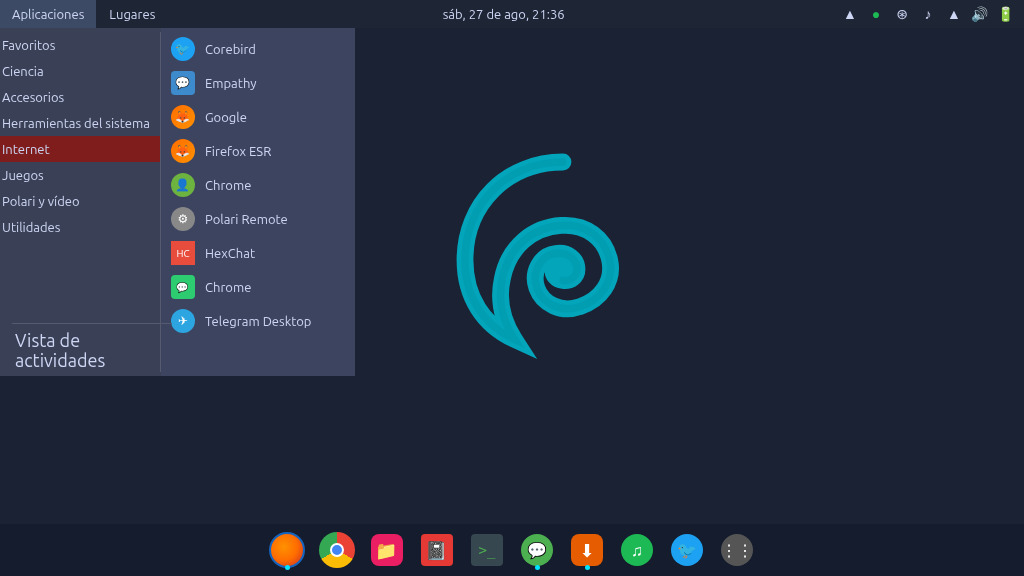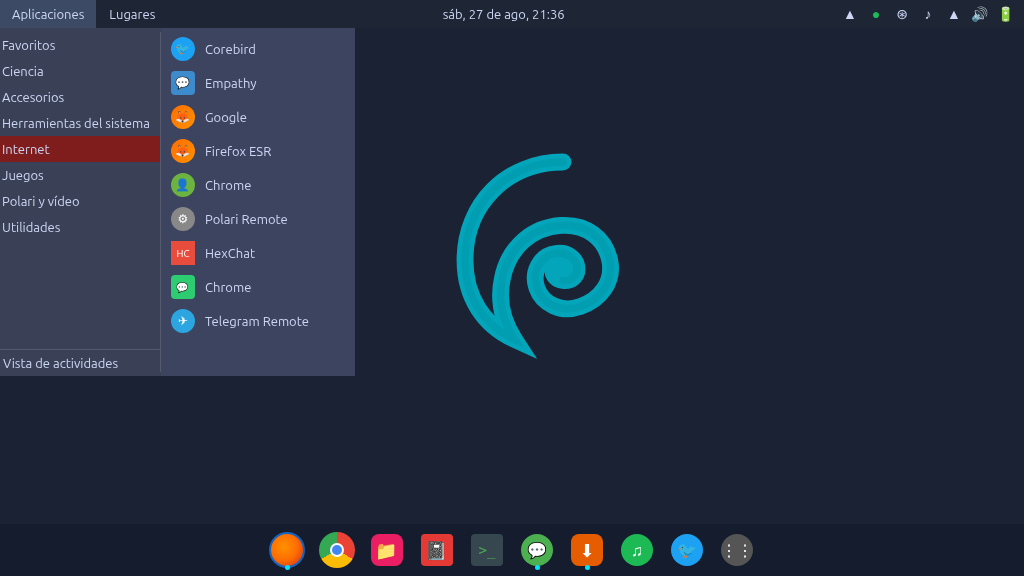--- a/index.html
+++ b/index.html
@@ -154,25 +154,25 @@
     }
     #menu-apps::-webkit-scrollbar-thumb {
       background: #666;
       border-radius: 3px;
     }
 
     
     #menu-bottom {
       position: absolute;
       bottom: 0;
-      left: 0;
+      left: 12px;
       width: 160px;
       padding: 6px 3px;
       color: #cdd6f4;
-      font-size: 13px;
+      font-size: 18px;
       cursor: pointer;
       border-top: 1px solid #555a6e;
     }
 
     
     #debian-swirl {
       position: absolute;
       top: 50%;
       left: 55%;
       transform: translate(-50%, -55%);
@@ -505,21 +505,21 @@
       <span>HexChat</span>
     </div>
 
     <div class="app-item">
       <div class="app-icon polari-icon">💬</div>
       <span>Chrome</span>
     </div>
 
     <div class="app-item">
       <div class="app-icon telegram-icon">✈</div>
-      <span>Telegram Remote</span>
+      <span>Telegram Desktop</span>
     </div>
 
   </div>
 </div>
 
 <div id="taskbar">
 
   <div class="dock-icon">
     <div class="ff-dock"></div>
     <div class="dock-dot"></div>

